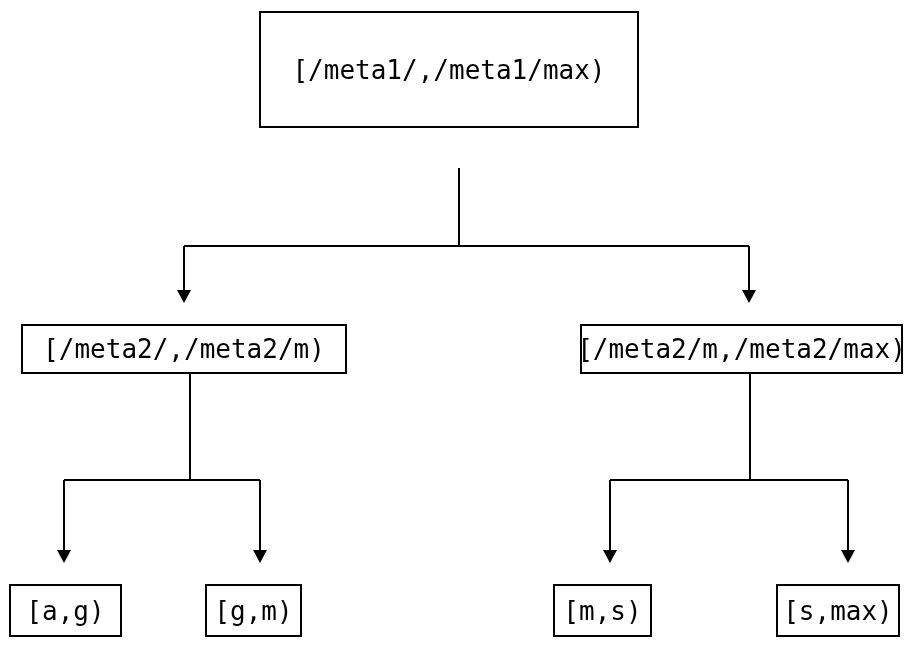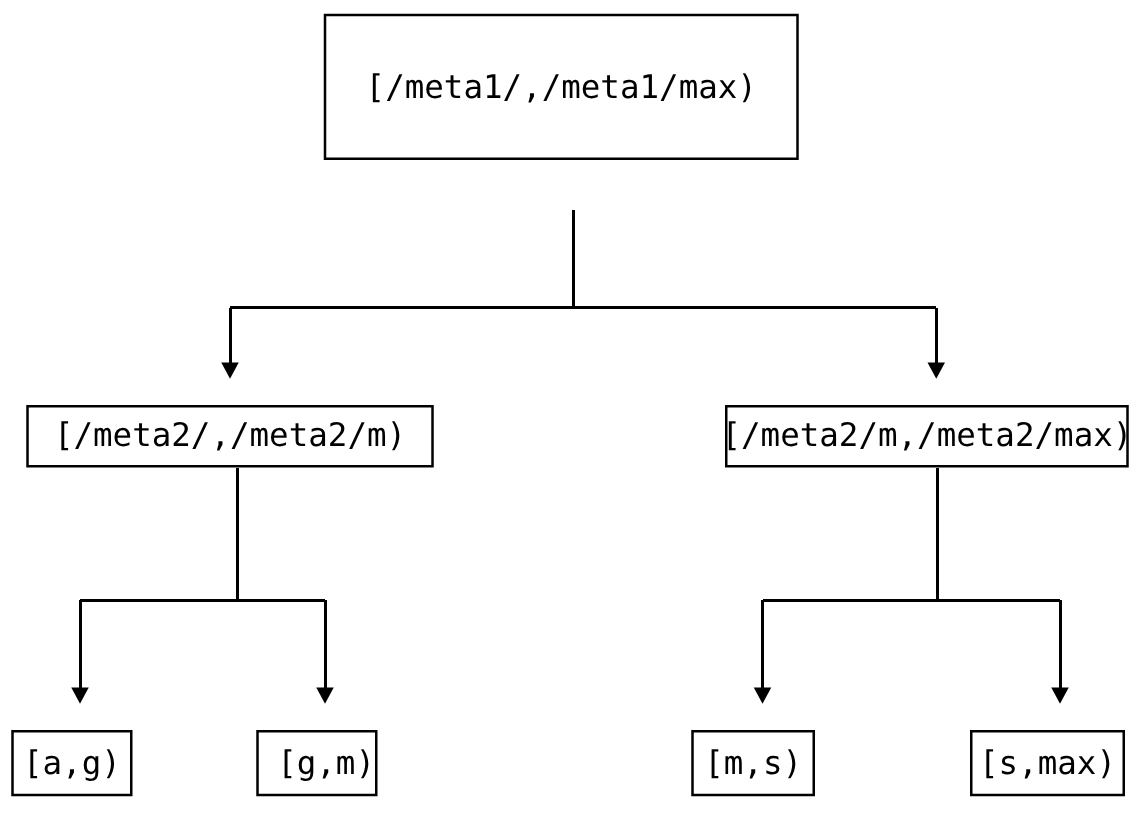--- a/index.html
+++ b/index.html
@@ -85,25 +85,25 @@
   </div>
 
   <div class="node-box node-mid" style="left:21px; top:324px; width:326px; height:50px;">
     <span class="node-label">[/meta2/,/meta2/m)</span>
   </div>
 
   <div class="node-box node-mid" style="left:580px; top:324px; width:323px; height:50px;align-items:center;">
     <span class="node-label">[/meta2/m,/meta2/max)</span>
   </div>
 
-  <div class="node-box node-leaf" style="left:9px; top:584px; width:97px; height:53px;">
+  <div class="node-box node-leaf" style="left:9px; top:584px; width:113px; height:53px;">
     <span class="node-label">[a,g)</span>
   </div>
 
-  <div class="node-box node-leaf" style="left:205px; top:584px; width:97px; height:53px;justify-content:flex-end;">
+  <div class="node-box node-leaf" style="left:205px; top:584px; width:97px; height:53px;">
     <span class="node-label">[g,m)</span>
   </div>
 
   <div class="node-box node-leaf" style="left:553px; top:584px; width:99px; height:53px;">
     <span class="node-label">[m,s)</span>
   </div>
 
   <div class="node-box node-leaf" style="left:776px; top:584px; width:124px; height:53px;">
     <span class="node-label">[s,max)</span>
   </div>

